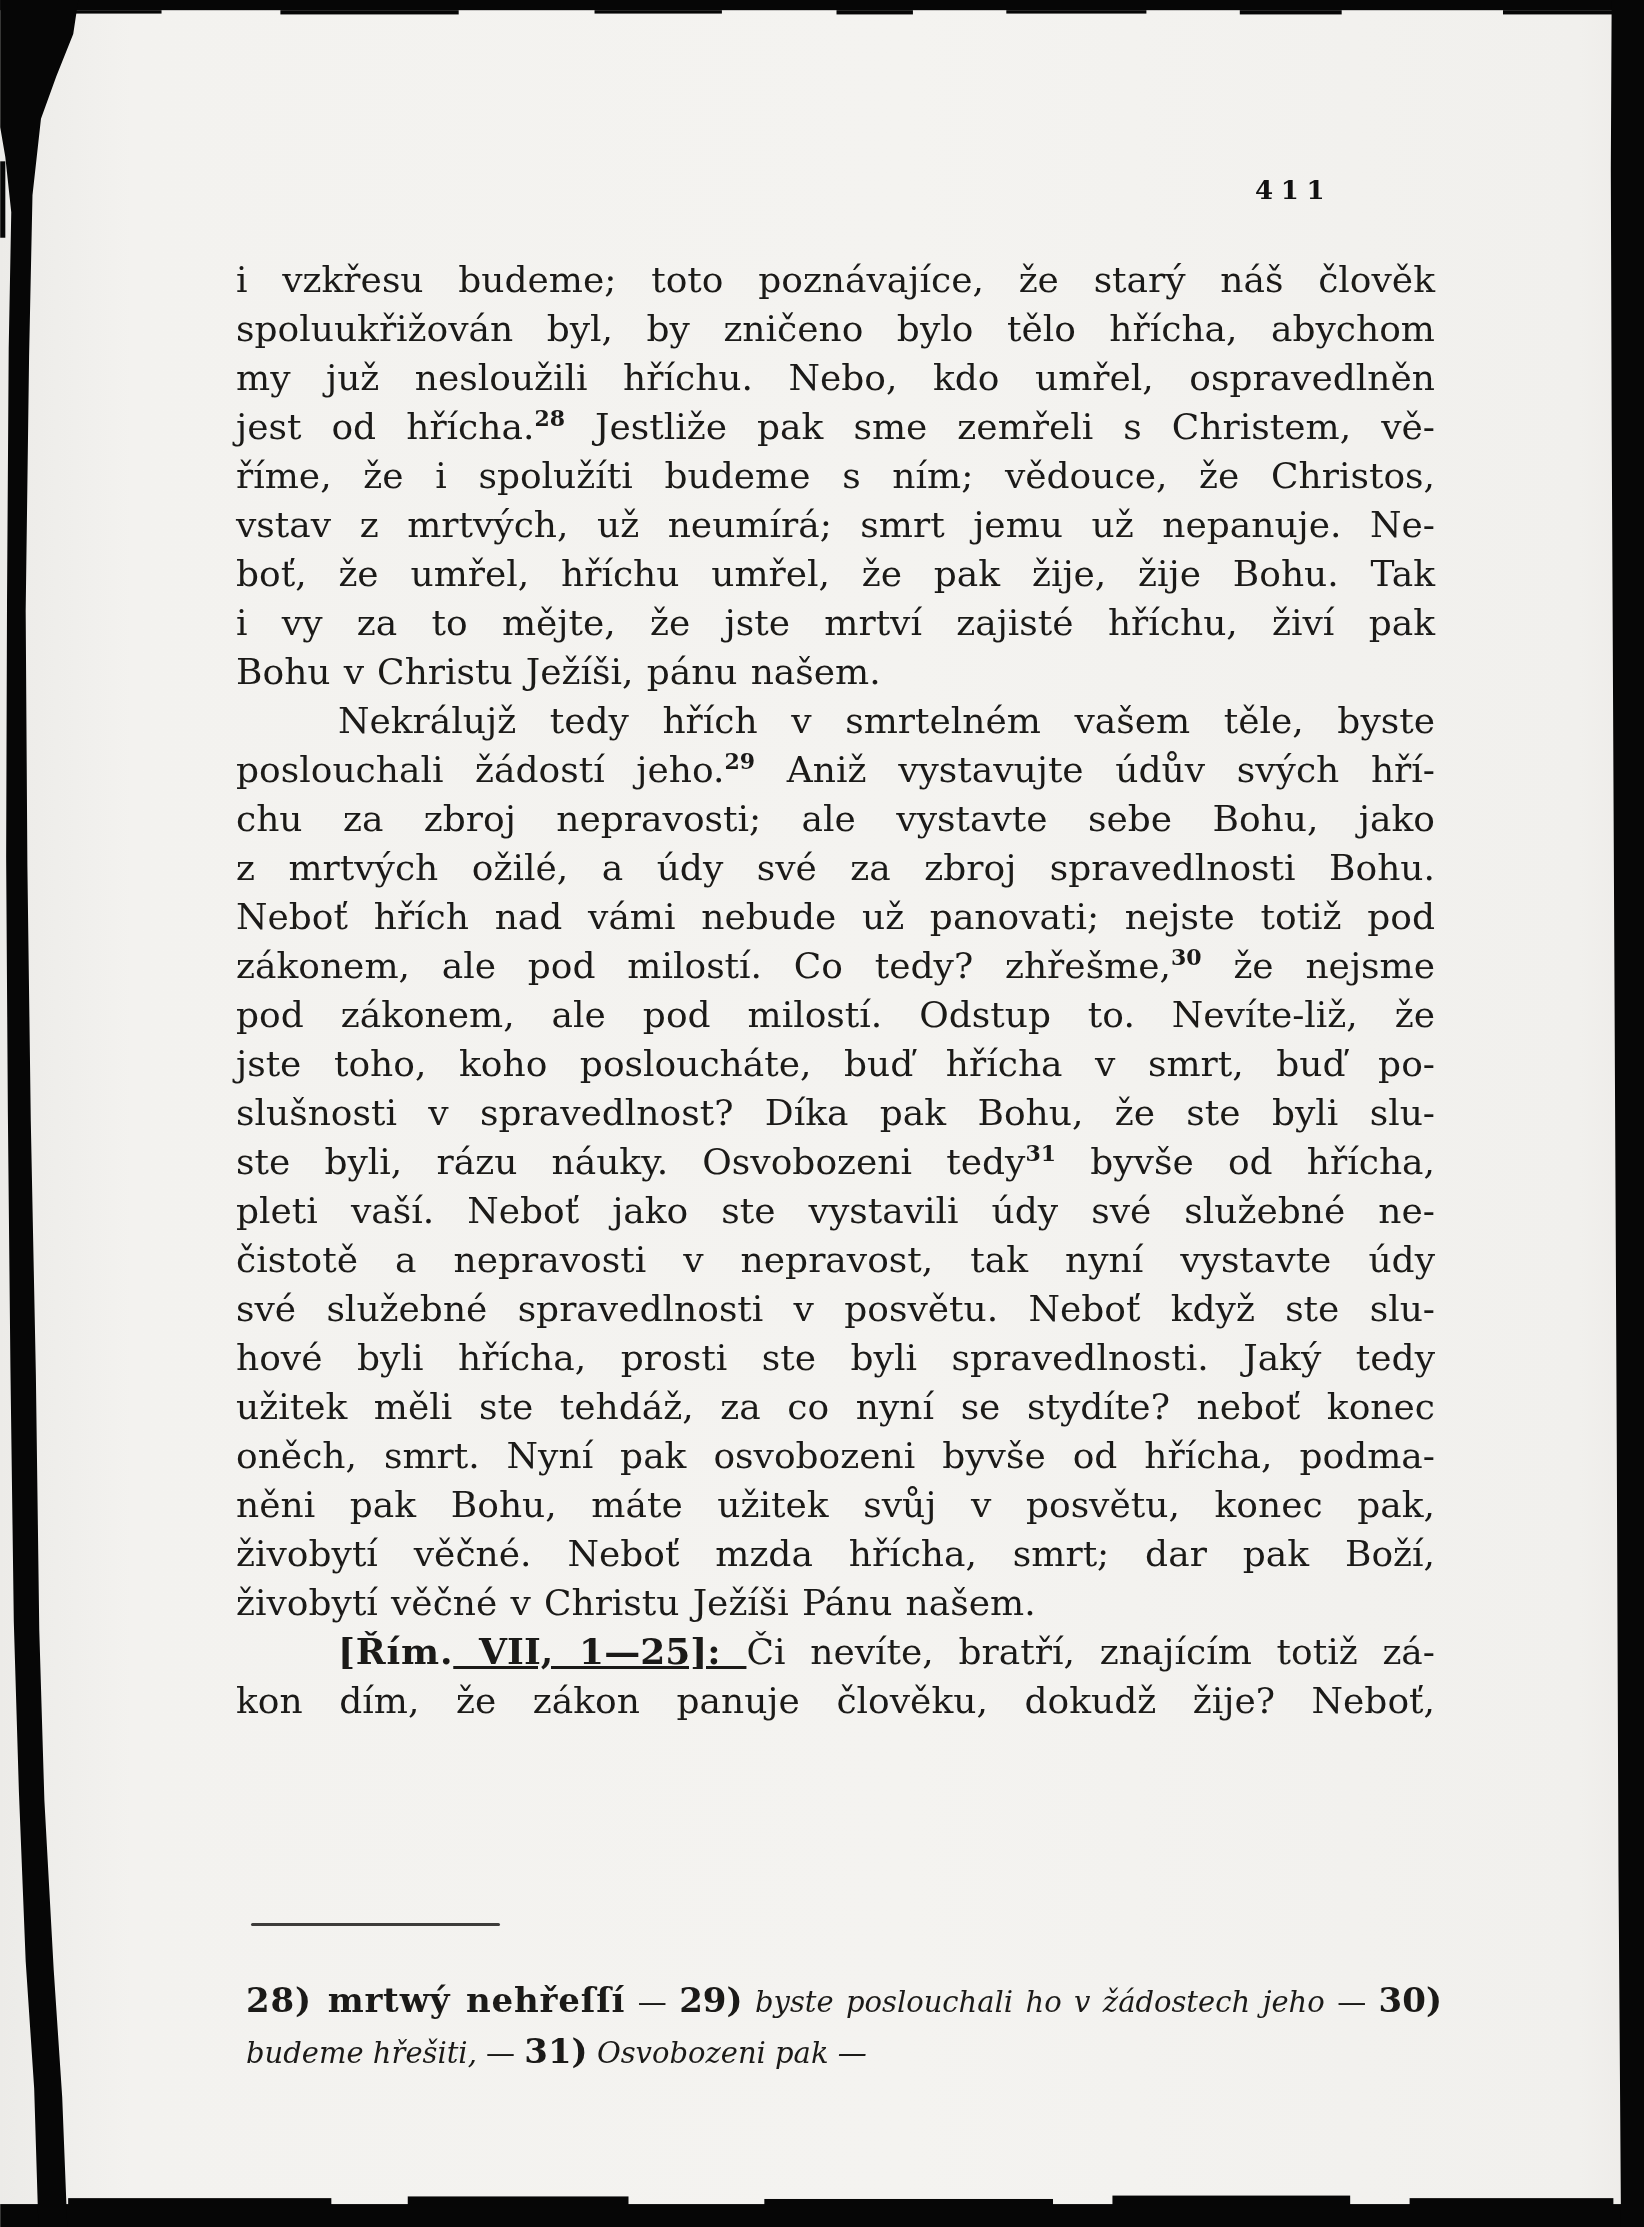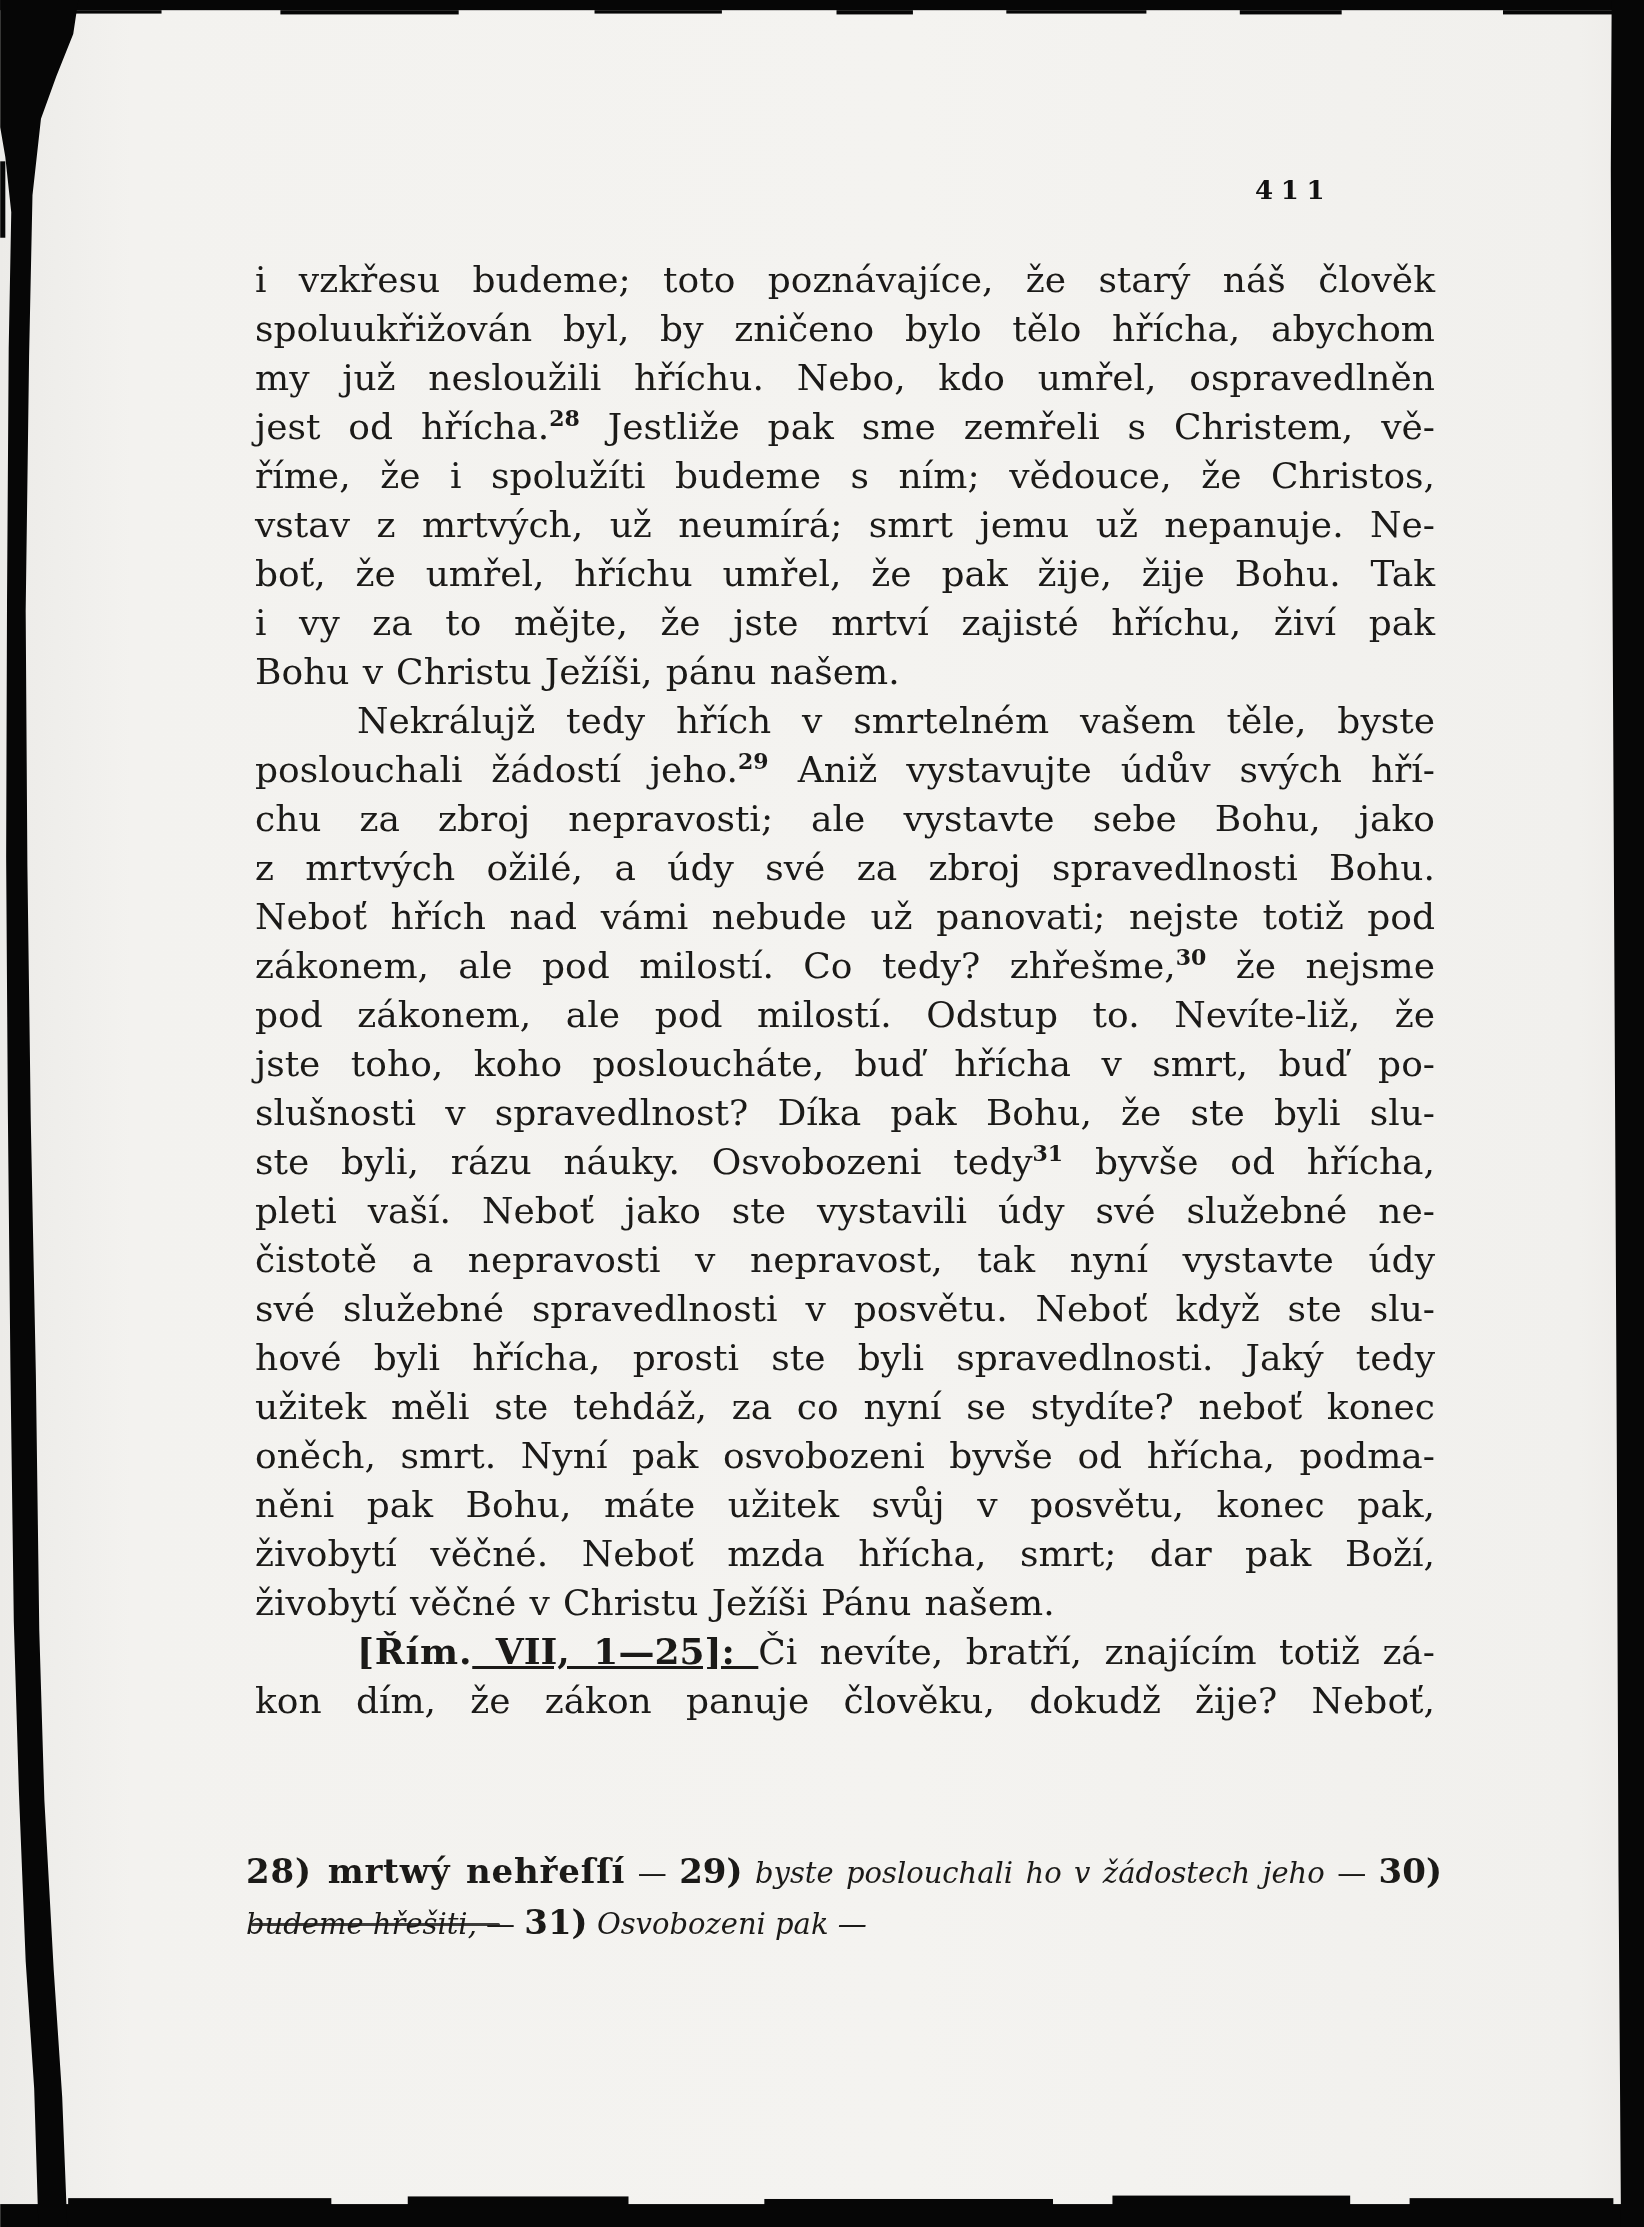--- a/index.html
+++ b/index.html
@@ -17,32 +17,31 @@
     position:absolute;left:1255px;top:175px;
     font-size:26px;font-weight:bold;letter-spacing:7.6px;color:#111;
   }
   .text-block{
     position:absolute;left:236px;top:255px;width:1199px;
   }
   .line{
     font-size:36px;line-height:49px;height:49px;
     color:#1b1a18;
     word-spacing:1.7px;
-    margin-left:19px;
   }
   .justify{text-align:justify;text-align-last:justify;}
   .line sup{font-size:22px;line-height:0;vertical-align:super;font-weight:bold;}
   .bold{font-weight:bold;text-decoration:underline;}
   .blackletter{font-weight:bold;letter-spacing:0.8px;}
   .foot-rule{
     position:absolute;left:251px;top:1923px;width:249px;height:3.4px;
     background:#3d3c3a;border-radius:1.7px;
   }
   .footnotes{
-    position:absolute;left:246px;top:1846px;width:1196px;
+    position:absolute;left:246px;top:1975px;width:1196px;
   }
   .footnote-line{
     font-size:29px;line-height:51px;height:51px;color:#1b1a18;
   }
   .footnote-line .blackletter{font-size:34px;}
   .fn-num{font-weight:bold;font-size:34px;}
   .fn-italic{font-style:italic;}
 </style>
 </head>
 <body>

